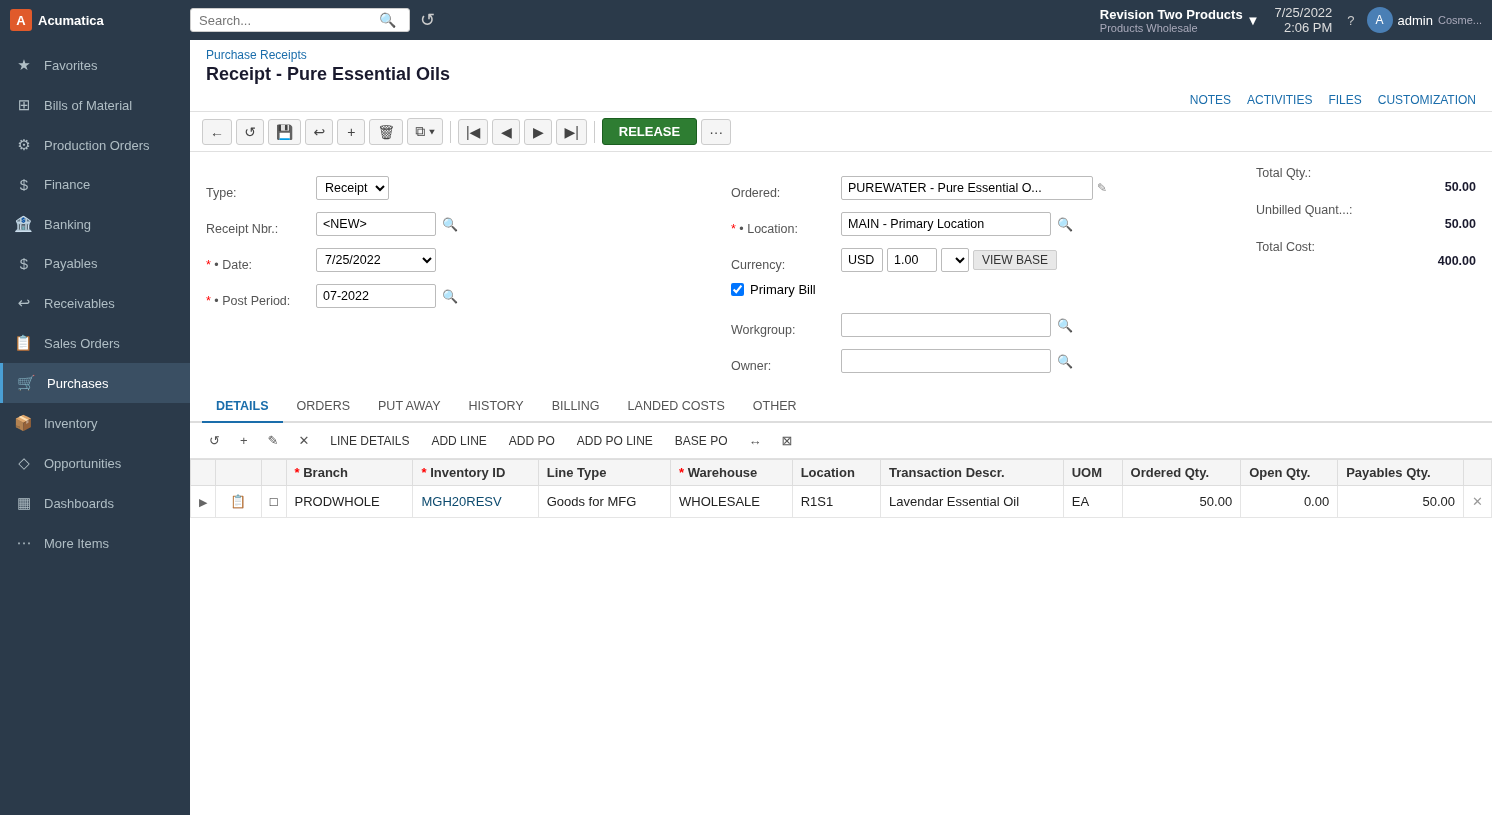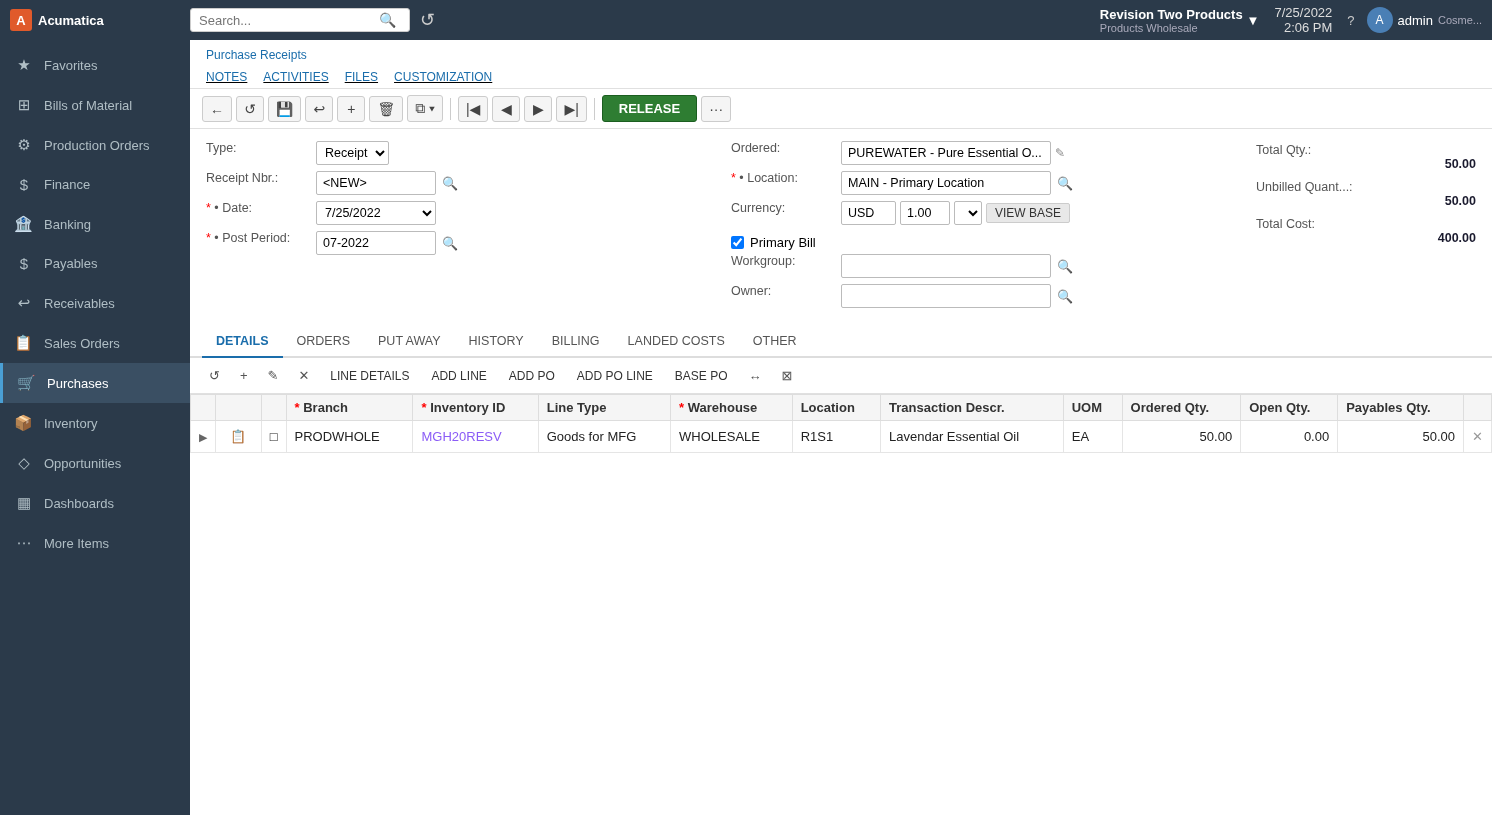--- a/index.html
+++ b/index.html
@@ -86,27 +86,27 @@
       padding: 4px 7px; cursor: pointer; font-size: 14px; color: #444;
       display: flex; align-items: center; gap: 2px; min-width: 28px; justify-content: center;
     }
     .tb-btn-green {
       background: #2e7d32; color: white; border: 1px solid #1b5e20;
       border-radius: 3px; padding: 5px 16px; cursor: pointer; font-size: 13px; font-weight: 600;
     }
     .tb-sep { width: 1px; height: 22px; background: #ccc; margin: 0 3px; }
 
     
-    .page-header-row { display: flex; align-items: center; justify-content: flex-start; padding: 4px 16px; gap: 16px; background: white; border-bottom: 1px solid #e0e0e0; text-decoration: underline; }
+    .page-header-row { display: flex; align-items: center; justify-content: flex-end; padding: 4px 16px; gap: 16px; background: white; border-bottom: 1px solid #e0e0e0; }
     .action-link { color: #1a6dab; font-size: 12px; cursor: pointer; display: flex; align-items: center; gap: 4px; }
 
     
     .form-section { padding: 12px 16px; background: white; display: flex; gap: 20px; flex-wrap: wrap; }
     .form-col { flex: 1; min-width: 250px; }
-    .form-row { display: flex; align-items: flex-start; margin-bottom: 6px; }
+    .form-row { display: flex; align-items: flex-end; margin-bottom: 6px; margin-top: 12px; }
     .form-label { color: #555; min-width: 110px; font-size: 12.5px; }
     .form-label.required::before { content: '* '; color: red; }
     .form-value { display: flex; align-items: center; gap: 4px; }
     .form-input {
       border: 1px solid #bbb; border-radius: 2px; padding: 3px 6px;
       font-size: 12.5px; background: white; height: 24px;
     }
     .form-input-medium { width: 120px; }
     .form-select { border: 1px solid #bbb; border-radius: 2px; padding: 2px 4px; background: white; height: 24px; font-size: 12.5px; }
     .search-icon-btn { background: none; border: none; cursor: pointer; color: #666; font-size: 13px; padding: 0 2px; }
@@ -134,21 +134,21 @@
     .tbl-text-btn { background: none; border: none; padding: 3px 8px; cursor: pointer; color: #333; font-size: 12px; font-weight: 500; }
 
     
     .data-table { width: 100%; border-collapse: collapse; font-size: 12.5px; }
     .data-table th {
       background: #f5f5f5; border: 1px solid #ddd; padding: 5px 8px;
       text-align: left; font-weight: 600; color: #333; white-space: nowrap; position: sticky; top: 0;
     }
     .data-table td { border: 1px solid #e5e5e5; padding: 5px 8px; color: #222; white-space: nowrap; }
     .data-table .required-star { color: red; }
-    .cell-link { color: #8b5cf6; cursor: pointer; text-decoration: none; }
+    .cell-link { color: #0c4a6e; cursor: pointer; text-decoration: none; }
     .row-expand-btn { background: none; border: none; cursor: pointer; color: #666; font-size: 11px; }
     .delete-btn { background: none; border: none; cursor: pointer; color: #999; font-size: 13px; }
 
     
     .edit-icon { color: #888; font-size: 12px; cursor: pointer; }
 
     
     .table-container { overflow-x: auto; flex: 1; }
   </style>
 </head>
@@ -245,20 +245,21 @@
     <div class="sidebar-item">
       <span class="s-icon">⋯</span>
       <span>More Items</span>
     </div>
   </aside>
 
   <main class="content">
 
     <div class="page-header">
       <div class="breadcrumb">Purchase Receipts</div>
+      <div class="page-title">Receipt - Pure Essential Oils</div>
     </div>
 
     <div class="page-header-row">
       <span class="action-link">NOTES</span>
       <span class="action-link">ACTIVITIES</span>
       <span class="action-link">FILES</span>
       <span class="action-link">CUSTOMIZATION</span>
     </div>
 
     <div class="toolbar">
@@ -311,35 +312,35 @@
             <input class="form-input form-input-medium" value="07-2022" style="">
             <button class="search-icon-btn">🔍</button>
           </div>
         </div>
       </div>
 
       <div class="form-col">
         <div class="form-row">
           <span class="form-label">Ordered:</span>
           <div class="form-value">
-            <input class="form-input" style="width: 210px;" value="PUREWATER - Pure Essential O...">
+            <input class="form-input" style="width: 252px;" value="PUREWATER - Pure Essential O...">
             <span class="edit-icon">✎</span>
           </div>
         </div>
         <div class="form-row">
           <span class="form-label required">• Location:</span>
           <div class="form-value">
             <input class="form-input" style="width: 210px;" value="MAIN - Primary Location">
             <button class="search-icon-btn">🔍</button>
           </div>
         </div>
         <div class="form-row">
           <span class="form-label">Currency:</span>
           <div class="form-value">
-            <input class="form-input" style="width: 55px;" value="USD">
+            <input class="form-input" style="width: 42px;" value="USD">
             <input class="form-input" style="width: 50px;" value="1.00">
             <select class="form-select" style="width:28px;"></select>
             <button class="view-base-btn">VIEW BASE</button>
           </div>
         </div>
         <div class="checkbox-row">
           <input type="checkbox" checked="" style="">
           <label>Primary Bill</label>
         </div>
         <div class="form-row">

